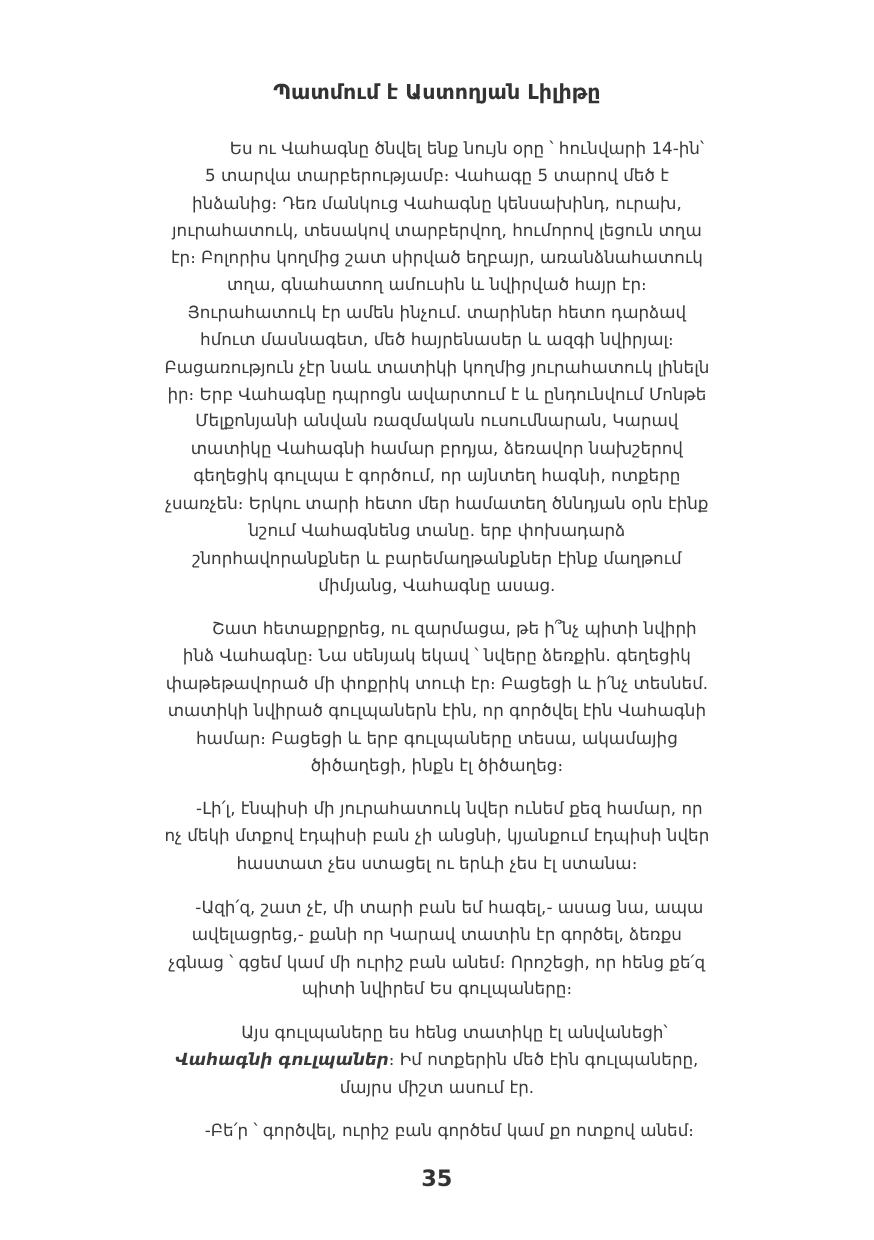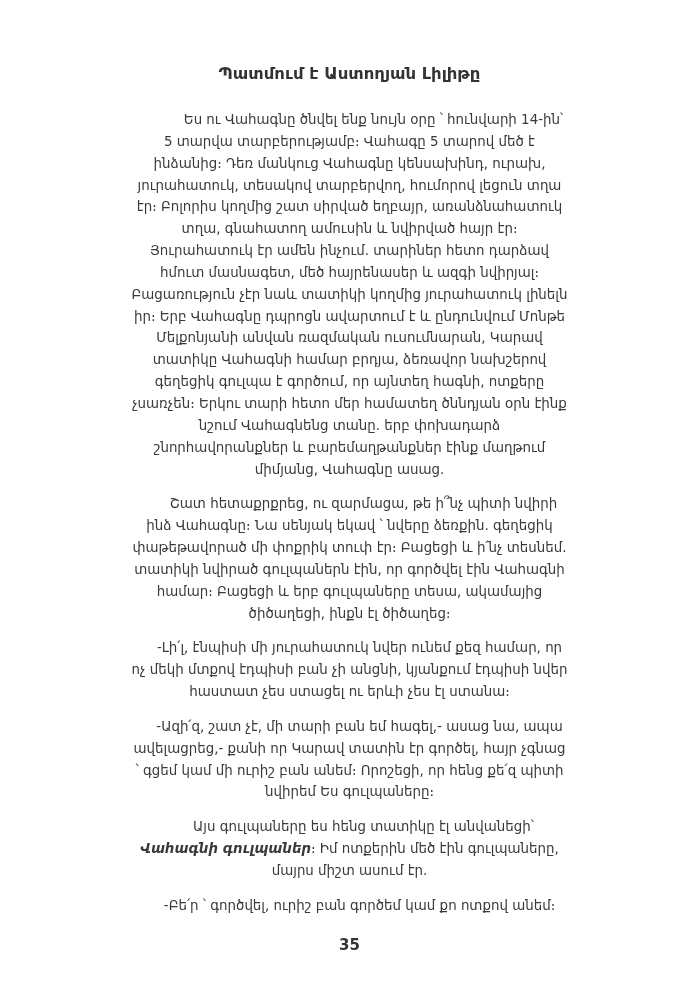--- a/index.html
+++ b/index.html
@@ -43,38 +43,38 @@
     font-weight: bold;
     font-style: italic;
   }
   .page-number {
     position: absolute;
     bottom: 38px;
     left: 0;
     right: 0;
     text-align: center;
     font-weight: bold;
-    font-size: 15px;
+    font-size: 18px;
     color: #333333;
   }
 </style>
 </head>
 <body>
 
 <div class="page">
 
   <h1 class="doc-title">Պատմում է Աստողյան Լիլիթը</h1>
 
   <p class="para first">Ես ու Վահագնը ծնվել ենք նույն օրը ՝ հունվարի 14-ին՝ 5 տարվա տարբերությամբ։  Վահագը 5 տարով մեծ է ինձանից։ Դեռ մանկուց Վահագնը կենսախինդ, ուրախ, յուրահատուկ, տեսակով տարբերվող, հումորով լեցուն տղա էր։ Բոլորիս կողմից շատ սիրված եղբայր, առանձնահատուկ տղա, գնահատող ամուսին և նվիրված հայր էր։ Յուրահատուկ էր ամեն ինչում. տարիներ հետո դարձավ  հմուտ մասնագետ, մեծ հայրենասեր և ազգի նվիրյալ։ Բացառություն չէր նաև տատիկի կողմից յուրահատուկ լինելն իր։ Երբ Վահագնը դպրոցն ավարտում է և ընդունվում Մոնթե Մելքոնյանի անվան ռազմական ուսումնարան, Կարավ տատիկը Վահագնի համար բրդյա, ձեռավոր նախշերով գեղեցիկ գուլպա է գործում, որ այնտեղ հագնի, ոտքերը չսառչեն։ Երկու տարի հետո մեր համատեղ ծննդյան օրն էինք նշում Վահագնենց տանը. երբ փոխադարձ շնորհավորանքներ և բարեմաղթանքներ էինք մաղթում միմյանց, Վահագնը ասաց.</p>
 
   <p class="para">Շատ հետաքրքրեց, ու զարմացա, թե ի՞նչ պիտի նվիրի ինձ Վահագնը։ Նա սենյակ եկավ ՝ նվերը ձեռքին. գեղեցիկ փաթեթավորած մի փոքրիկ տուփ էր։ Բացեցի և ի՛նչ տեսնեմ. տատիկի նվիրած գուլպաներն էին, որ գործվել էին Վահագնի համար։ Բացեցի և երբ գուլպաները տեսա, ակամայից ծիծաղեցի, ինքն էլ ծիծաղեց։</p>
 
   <p class="para dialogue">-Լի՛լ, էնպիսի մի յուրահատուկ նվեր ունեմ քեզ համար, որ ոչ մեկի մտքով էդպիսի  բան չի անցնի, կյանքում էդպիսի նվեր հաստատ չես ստացել ու երևի չես էլ ստանա։</p>
 
-  <p class="para dialogue">-Ազի՛զ, շատ չէ, մի տարի բան եմ հագել,- ասաց նա, ապա ավելացրեց,- քանի որ Կարավ տատին էր գործել, հայր չգնաց ՝ գցեմ կամ մի ուրիշ բան անեմ։ Որոշեցի, որ  հենց քե՛զ պիտի նվիրեմ Ես գուլպաները։</p>
+  <p class="para dialogue">-Ազի՛զ, շատ չէ, մի տարի բան եմ հագել,- ասաց նա, ապա ավելացրեց,- քանի որ Կարավ տատին էր գործել, ձեռքս չգնաց ՝ գցեմ կամ մի ուրիշ բան անեմ։ Որոշեցի, որ  հենց քե՛զ պիտի նվիրեմ Ես գուլպաները։</p>
 
   <p class="para"><span>Այս գուլպաները ես հենց տատիկը էլ անվանեցի՝ </span><span class="emph">Վահագնի գուլպաներ</span><span>։ Իմ ոտքերին  մեծ էին գուլպաները, մայրս միշտ ասում էր.</span></p>
 
   <p class="para dialogue">-Բե՛ր ՝ գործվել, ուրիշ բան գործեմ կամ քո ոտքով անեմ։</p>
 
   <div class="page-number">35</div>
 
 </div>
 
 </body></html>

